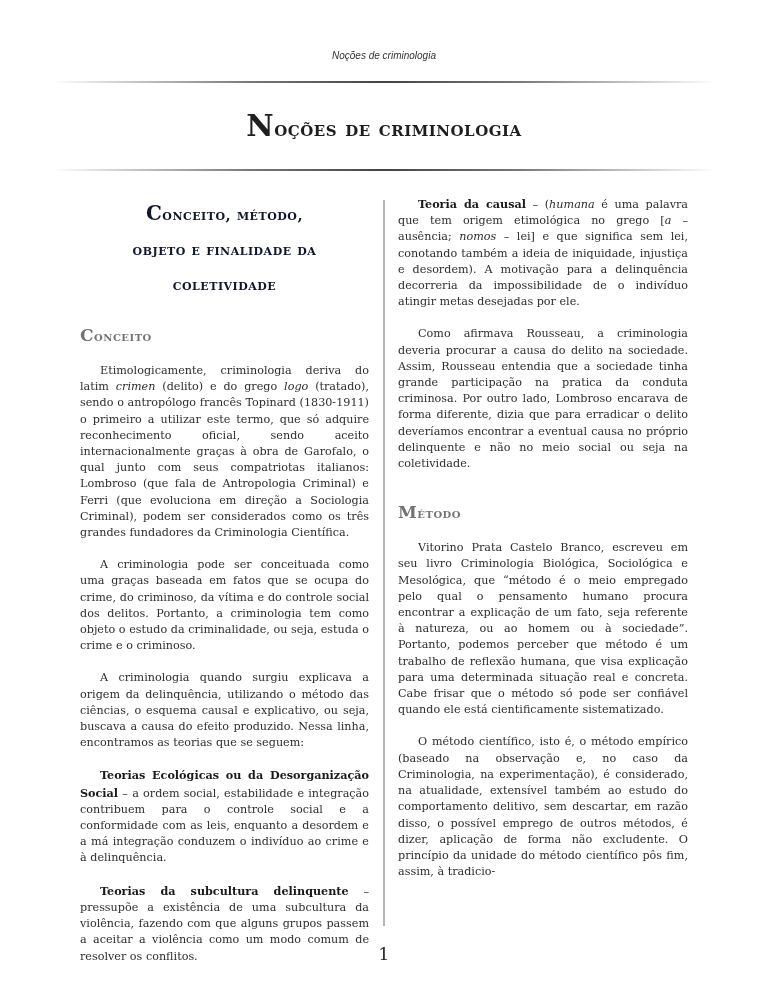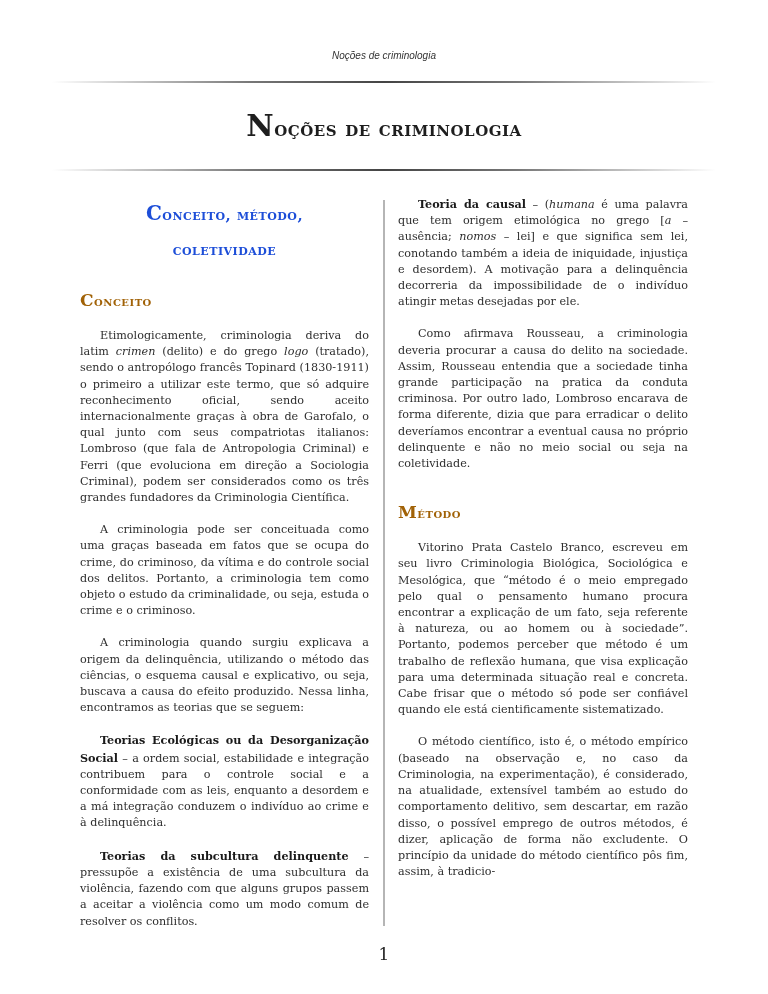--- a/index.html
+++ b/index.html
@@ -7,39 +7,40 @@
   .running-head { position: absolute; top: 50px; left: 0; width: 768px; text-align: center; font-family: "Liberation Sans", sans-serif; font-style: italic; font-size: 10px; color: #333; }
   .rule { position: absolute; left: 52px; width: 664px; height: 2px; background: linear-gradient(to right, rgba(0,0,0,0) 0%, #777 30%, #444 50%, #777 70%, rgba(0,0,0,0) 100%); }
   .rule.top { top: 81px; }
   .rule.bottom { top: 169px; }
   .page-title { position: absolute; top: 108px; left: 0; width: 768px; text-align: center; font-family: "DejaVu Serif", serif; font-weight: bold; font-size: 22px; letter-spacing: 0.5px; color: #1e1e1e; font-variant: small-caps; }
   .page-title .cap { font-size: 30px; }
   .col { position: absolute; top: 196px; width: 289px; }
   .col.left { left: 80px; }
   .col.right { left: 398px; width: 290px; }
   .divider { position: absolute; left: 383px; top: 200px; width: 2px; height: 726px; background: #b5b5b5; }
-  .chapter-title { text-align: center; font-weight: bold; color: #1d4ed8; font-variant: small-caps; line-height: 35px; font-size: 15px; margin-top: 0; margin-bottom: 22px; letter-spacing: 0.5px; }
+  .chapter-title { text-align: center; font-weight: bold; color: #0f172a; font-variant: small-caps; line-height: 35px; font-size: 15px; margin-top: 0; margin-bottom: 22px; letter-spacing: 0.5px; }
   .chapter-title .big { font-size: 20px; }
-  .section-head { font-weight: bold; color: #a16207; font-variant: small-caps; font-size: 14px; letter-spacing: 0.5px; margin: 0 0 18px 0; }
+  .section-head { font-weight: bold; color: #737373; font-variant: small-caps; font-size: 14px; letter-spacing: 0.5px; margin: 0 0 18px 0; }
   .section-head .big { font-size: 17px; }
   p { margin: 0 0 16px 0; font-size: 11.2px; line-height: 16.2px; text-align: justify; text-indent: 20px; hyphens: auto; color: #2e2e2e; }
   p b { color: #1a1a1a; }
   .page-number { position: absolute; top: 944px; left: 375px; width: 18px; text-align: center; font-size: 17px; color: #222; }
 </style>
 </head>
 <body>
 
 <div class="running-head">Noções de criminologia</div>
 <div class="rule top"></div>
 <div class="page-title"><span class="cap">N</span><span>oções de criminologia</span></div>
 <div class="rule bottom"></div>
 
 <div class="col left">
   <div class="chapter-title">
     <div><span class="big">C</span><span>onceito, método,</span></div>
+    <div>objeto e finalidade da</div>
     <div>coletividade</div>
   </div>
 
   <div class="section-head"><span class="big">C</span><span>onceito</span></div>
 
   <p><span>Etimologicamente, criminologia deriva do latim </span><i>crimen</i><span> (delito) e do grego </span><i>logo</i><span> (tratado), sendo o antropólogo francês Topinard (1830-1911) o primeiro a utilizar este termo, que só adquire reconhecimento oficial, sendo aceito internacionalmente graças à obra de Garofalo, o qual junto com seus compatriotas italianos: Lombroso (que fala de Antropologia Criminal) e Ferri (que evoluciona em direção a Sociologia Criminal), podem ser considerados como os três grandes fundadores da Criminologia Científica.</span></p>
 
   <p>A criminologia pode ser conceituada como uma graças baseada em fatos que se ocupa do crime, do criminoso, da vítima e do controle social dos delitos. Portanto, a criminologia tem como objeto o estudo da criminalidade, ou seja, estuda o crime e o criminoso.</p>
   <p>A criminologia quando surgiu explicava a origem da delinquência, utilizando o método das ciências, o esquema causal e explicativo, ou seja, buscava a causa do efeito produzido. Nessa linha, encontramos as teorias que se seguem:</p>
 

